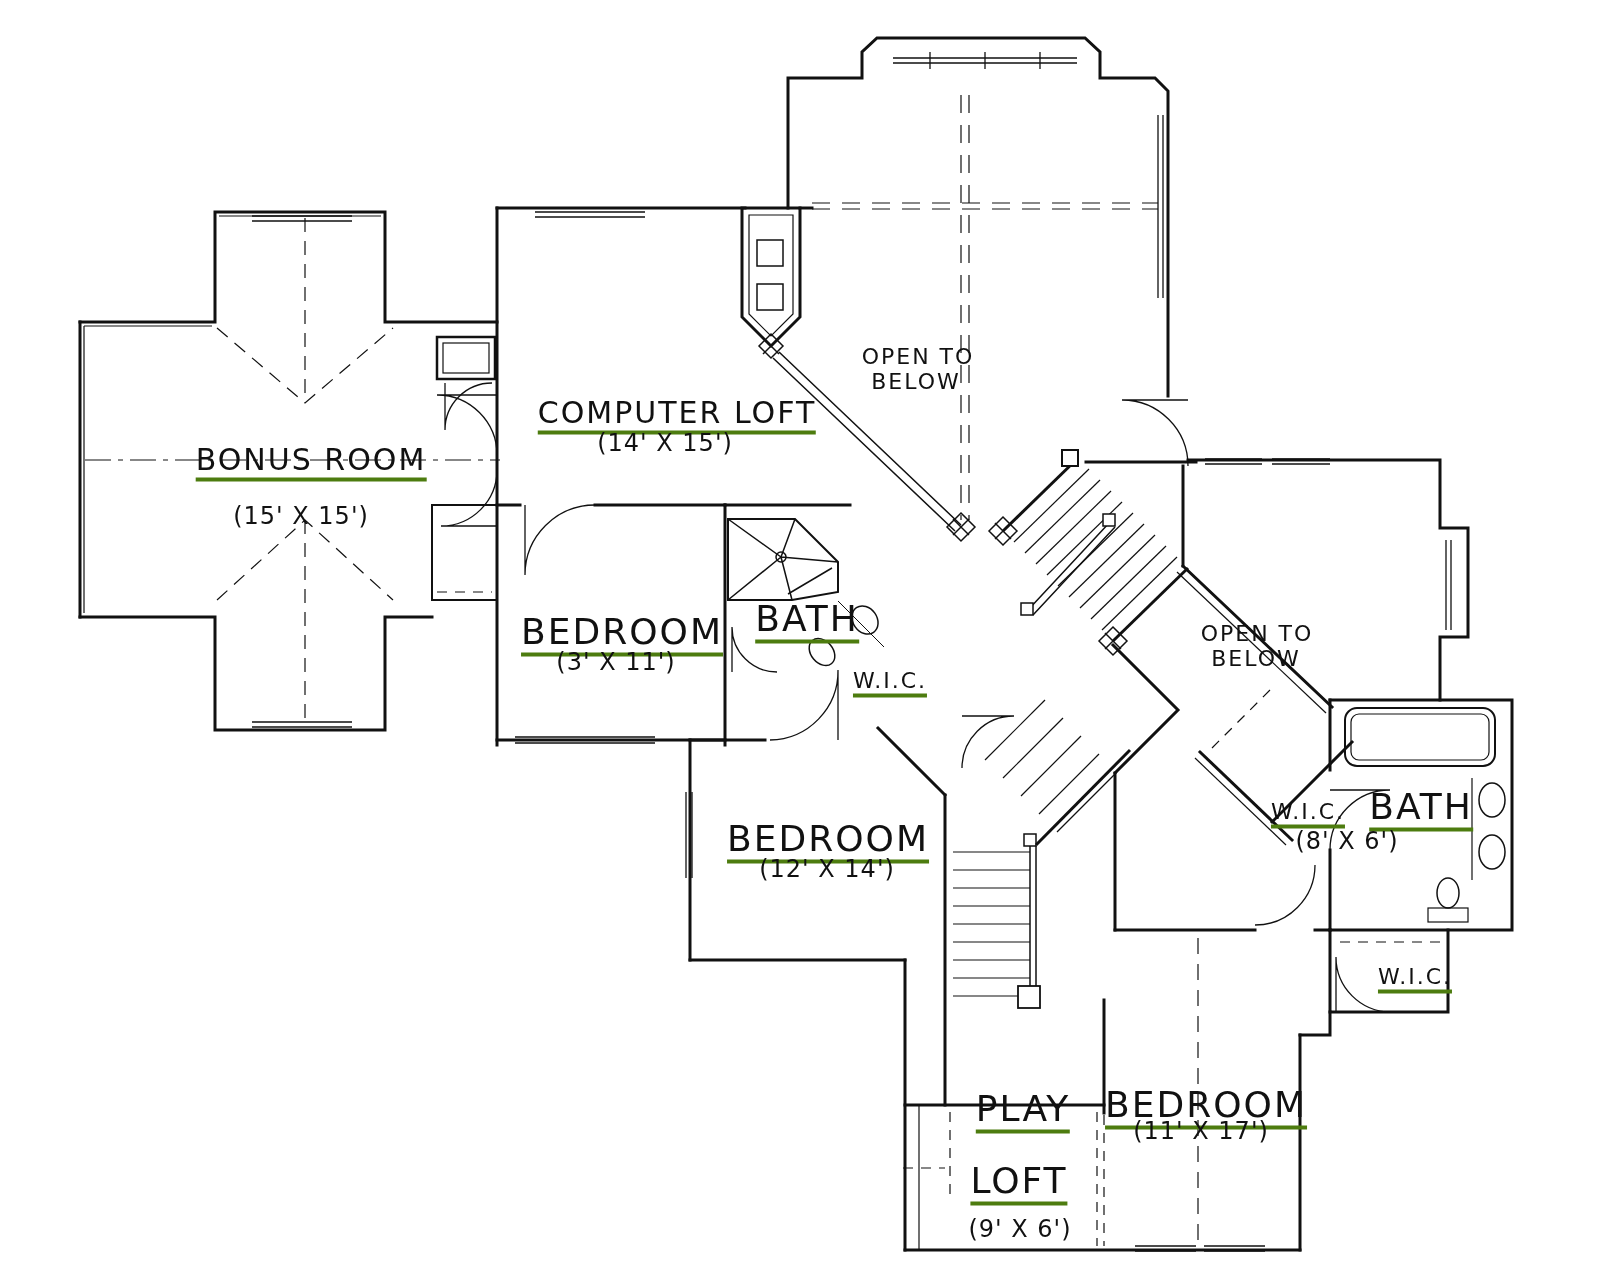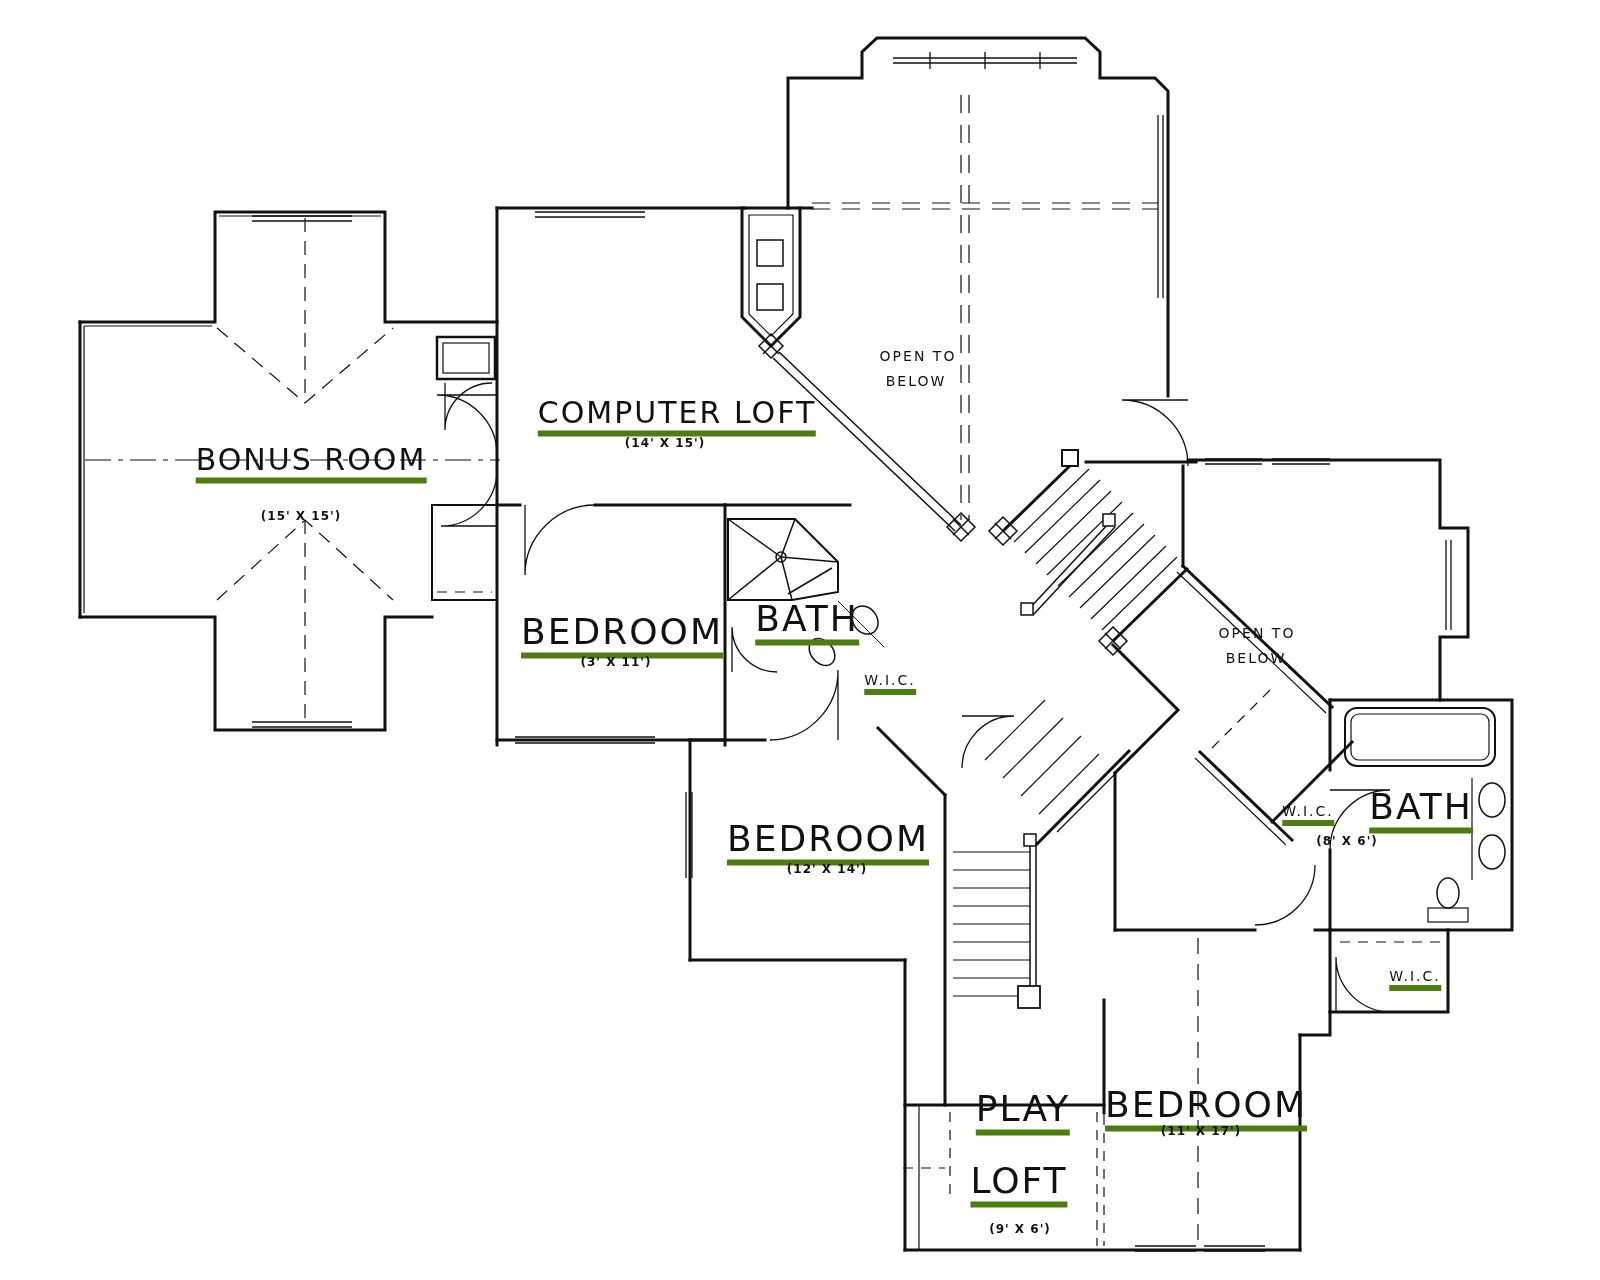--- a/index.html
+++ b/index.html
@@ -1,25 +1,25 @@
 <!DOCTYPE html>
 <html><head>
 <meta charset="utf-8">
 <style>
   html,body{margin:0;padding:0;background:#fff;}
   #plan{position:relative;width:1600px;height:1280px;background:#ffffff;overflow:hidden;
         font-family:"DejaVu Sans", sans-serif;color:#111;}
   #plan svg{position:absolute;left:0;top:0;}
   .lbl{position:absolute;transform:translate(-50%,-50%);white-space:nowrap;
        color:#111;letter-spacing:2px;font-weight:400;text-align:center;}
-  .lbl .u{border-bottom:6px solid #4d7c0f;padding-bottom:1px;}
+  .lbl .u{border-bottom:4px solid #4d7c0f;padding-bottom:1px;}
   .nm{font-size:36px;}
   .nm-lg{font-size:30px;}
-  .dm{font-size:12px;letter-spacing:1px;font-weight:bold;}
-  .sm{font-size:14px;}
+  .dm{font-size:24px;letter-spacing:1px;}
+  .sm{font-size:22px;}
 </style>
 </head>
 <body>
 
 <div id="plan">
 
 <svg width="1600" height="1280" viewBox="0 0 1600 1280">
 
   <g stroke="#111" stroke-width="3" fill="none" stroke-linecap="square">
 

